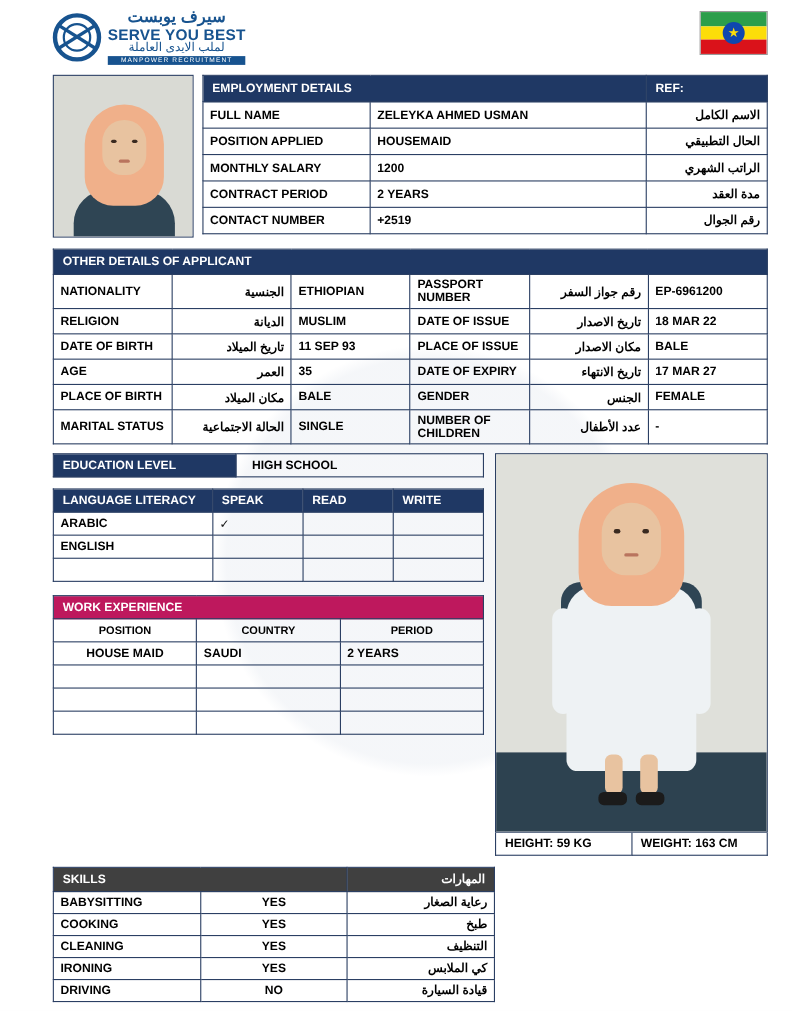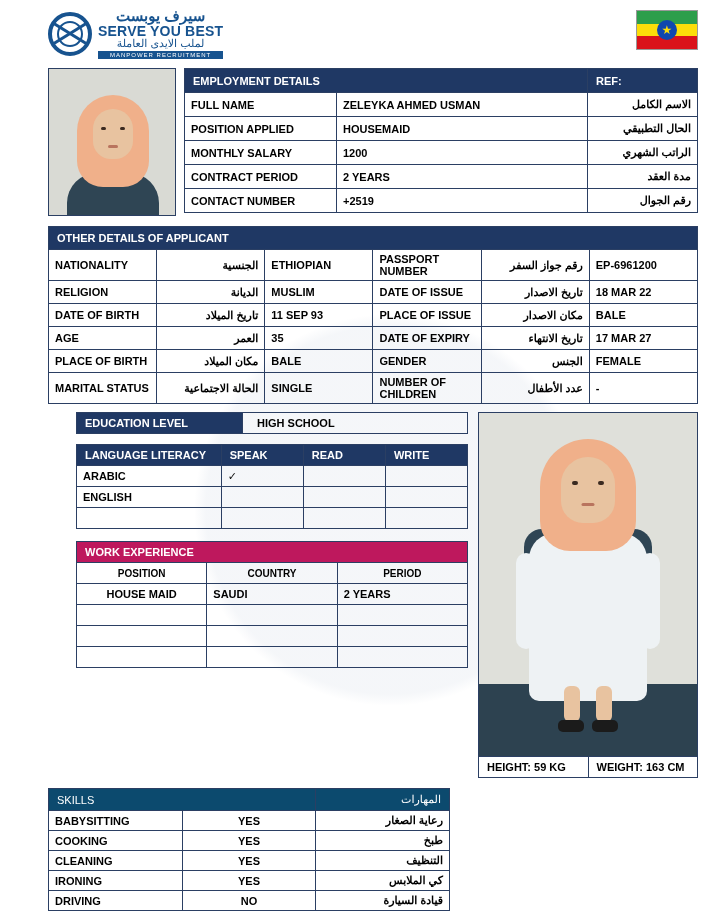--- a/index.html
+++ b/index.html
@@ -137,21 +137,21 @@
   .od td { height: 23px; font-size: 11px; }
   .od .c1 { width: 23%; font-weight:bold; }
   .od .c2 { width: 12%; text-align: right; font-weight:bold; direction: rtl; }
   .od .c3 { width: 16%; font-weight:bold; }
   .od .c4 { width: 21%; font-weight:bold; }
   .od .c5 { width: 14%; text-align: right; font-weight:bold; direction: rtl; }
   .od .c6 { width: 14%; font-weight:bold; }
   .od .bandrow td { background:#1f3864; color:#fff; font-weight:bold; padding: 4px 8px; }
 
   
-  .mid { padding: 0 22px 0 76px; margin-top: 8px; display:flex; gap: 10px; }
+  .mid { padding: 0 22px 0 48px; margin-top: 8px; display:flex; gap: 10px; }
   .mid-left { width: 392px; flex:none; }
   .mid-right { flex:1; }
 
   .edu table { width: 100%; }
   .edu .band-cell { background:#1f3864; color:#fff; font-weight:bold; width: 166px; padding: 4px 8px; }
   .edu .edu-val { font-weight:bold; font-size: 11px; padding-left:14px; }
 
   .lang { margin-top: 10px; }
   .lang table { width:100%; table-layout:fixed; }
   .lang .bandrow td { background:#1f3864; color:#fff; font-weight:bold; padding:4px 8px; }
@@ -212,21 +212,21 @@
   .hw { margin-top: 0; display:flex; }
   .hw div {
     flex:1; border:1px solid #2b3f63; border-top: none;
     font-weight:bold; font-size: 11px; padding: 4px 8px;
   }
   .hw div:first-child { border-right: none; }
 
   
   .skills { padding: 0 0 0 48px; margin-top: 10px; width: 450px; }
   .skills table { width: 100%; table-layout: fixed; }
-  .skills .bandrow td { background:#0c4a6e; color:#fff; font-weight:normal; padding: 4px 8px; }
+  .skills .bandrow td { background:#404040; color:#fff; font-weight:bold; padding: 4px 8px; }
   .skills td { height: 19px; font-size: 11px; }
   .skills .c1 { width: 45%; font-weight:bold; }
   .skills .c2 { width: 33%; text-align:center; font-weight:bold; }
   .skills .c3 { width: 22%; text-align:right; direction: rtl; font-weight:bold; }
 </style>
 </head>
 <body>
 
 <div class="page">
   <div class="watermark"></div>

